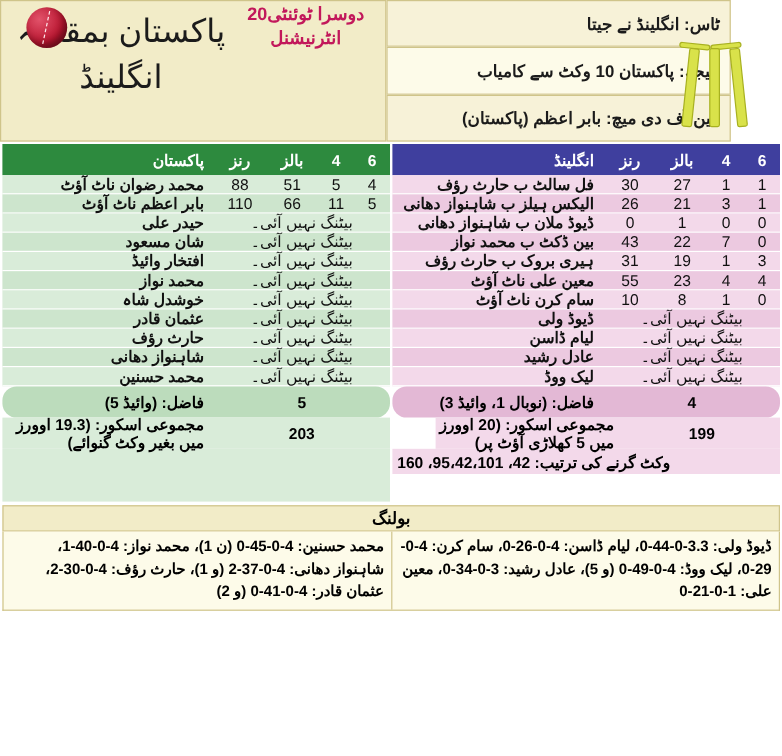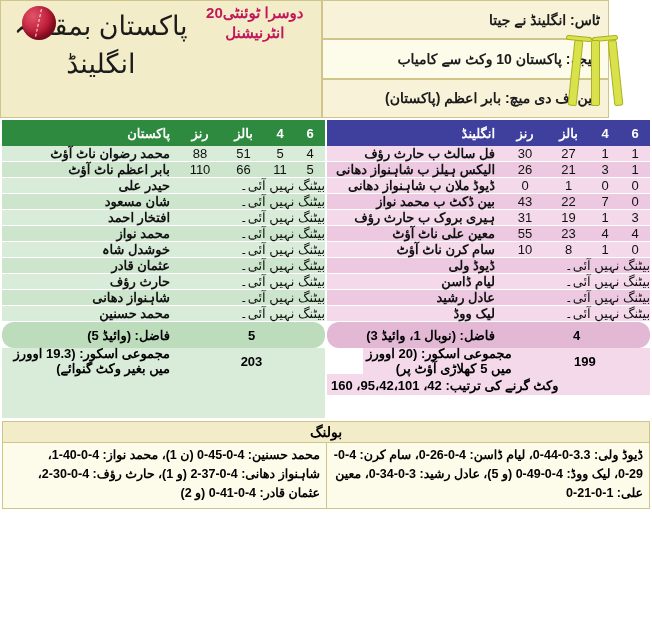--- a/index.html
+++ b/index.html
@@ -83,21 +83,21 @@
   .card.pak .trow { background: #d9ecd9; }
   .card.pak .trow:nth-child(even) { background: #cde5cd; }
   .card.eng .trow { background: #f3d9ea; }
   .card.eng .trow:nth-child(even) { background: #ecc9e0; }
 
   .trow .c-name { width: 176px; text-align: right; padding-right: 8px; font-weight: bold; }
   .trow .c-runs { width: 44px; text-align: center; }
   .trow .c-balls{ width: 43px; text-align: center; }
   .trow .c-four { width: 30px; text-align: center; }
   .trow .c-six  { width: 30px; text-align: center; }
-  .dnb { width: 147px; font-weight: normal; }
+  .dnb { width: 147px; text-align: center; font-weight: normal; }
 
   .extras {
     display: flex; flex-direction: row-reverse; height: 26px; align-items: center;
     font-size: 13px; font-weight: bold; border-radius: 12px;
   }
   .card.pak .extras { background: #bcdcbc; }
   .card.eng .extras { background: #e3b8d5; }
   .extras .lbl { width: 176px; text-align: right; padding-right: 8px; }
   .extras .val { width: 147px; text-align: center; }
 
@@ -182,21 +182,21 @@
           </div>
         <div class="trow">
             <div class="c-name">حیدر علی</div>
             <div class="dnb">بیٹنگ نہیں آئی۔</div>
           </div>
         <div class="trow">
             <div class="c-name">شان مسعود</div>
             <div class="dnb">بیٹنگ نہیں آئی۔</div>
           </div>
         <div class="trow">
-            <div class="c-name">افتخار احمد</div>
+            <div class="c-name">افتخار وائیڈ</div>
             <div class="dnb">بیٹنگ نہیں آئی۔</div>
           </div>
         <div class="trow">
             <div class="c-name">محمد نواز</div>
             <div class="dnb">بیٹنگ نہیں آئی۔</div>
           </div>
         <div class="trow">
             <div class="c-name">خوشدل شاہ</div>
             <div class="dnb">بیٹنگ نہیں آئی۔</div>
           </div>

